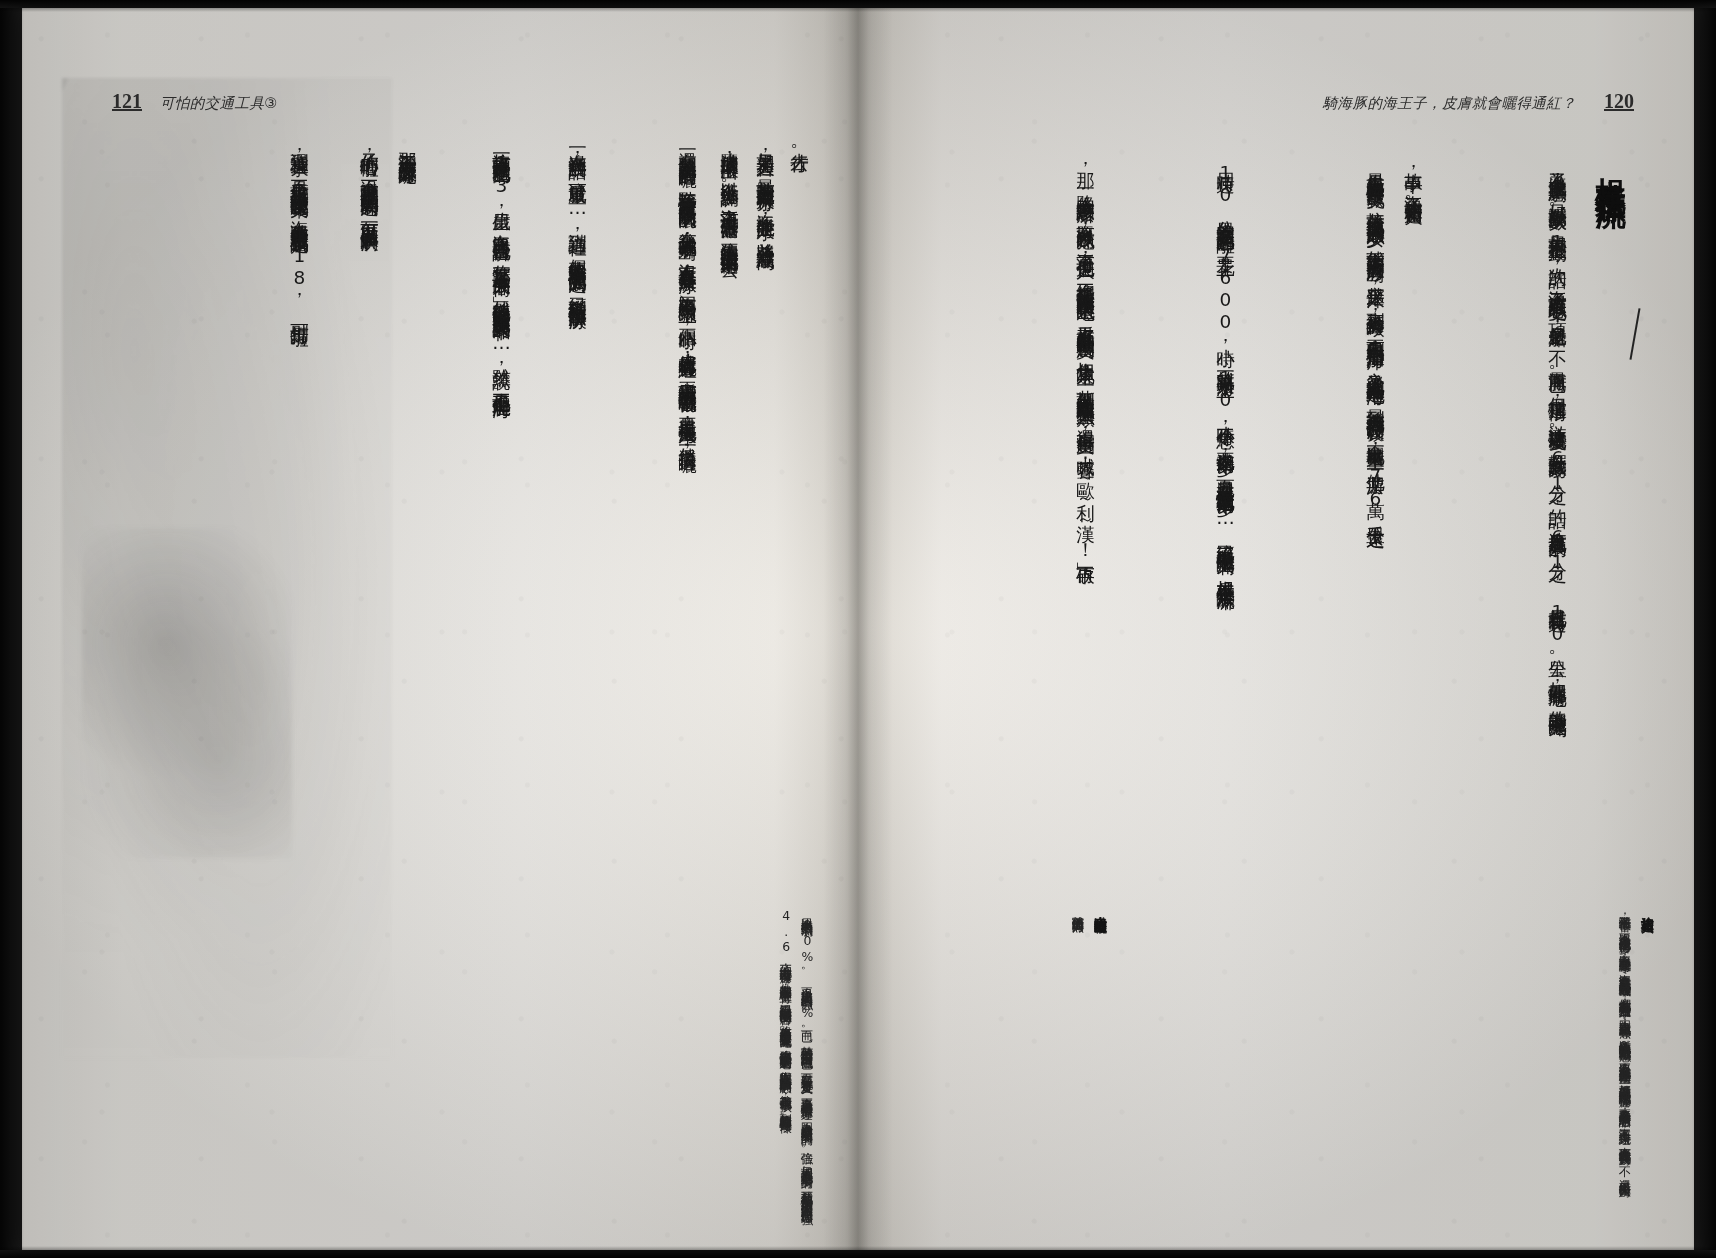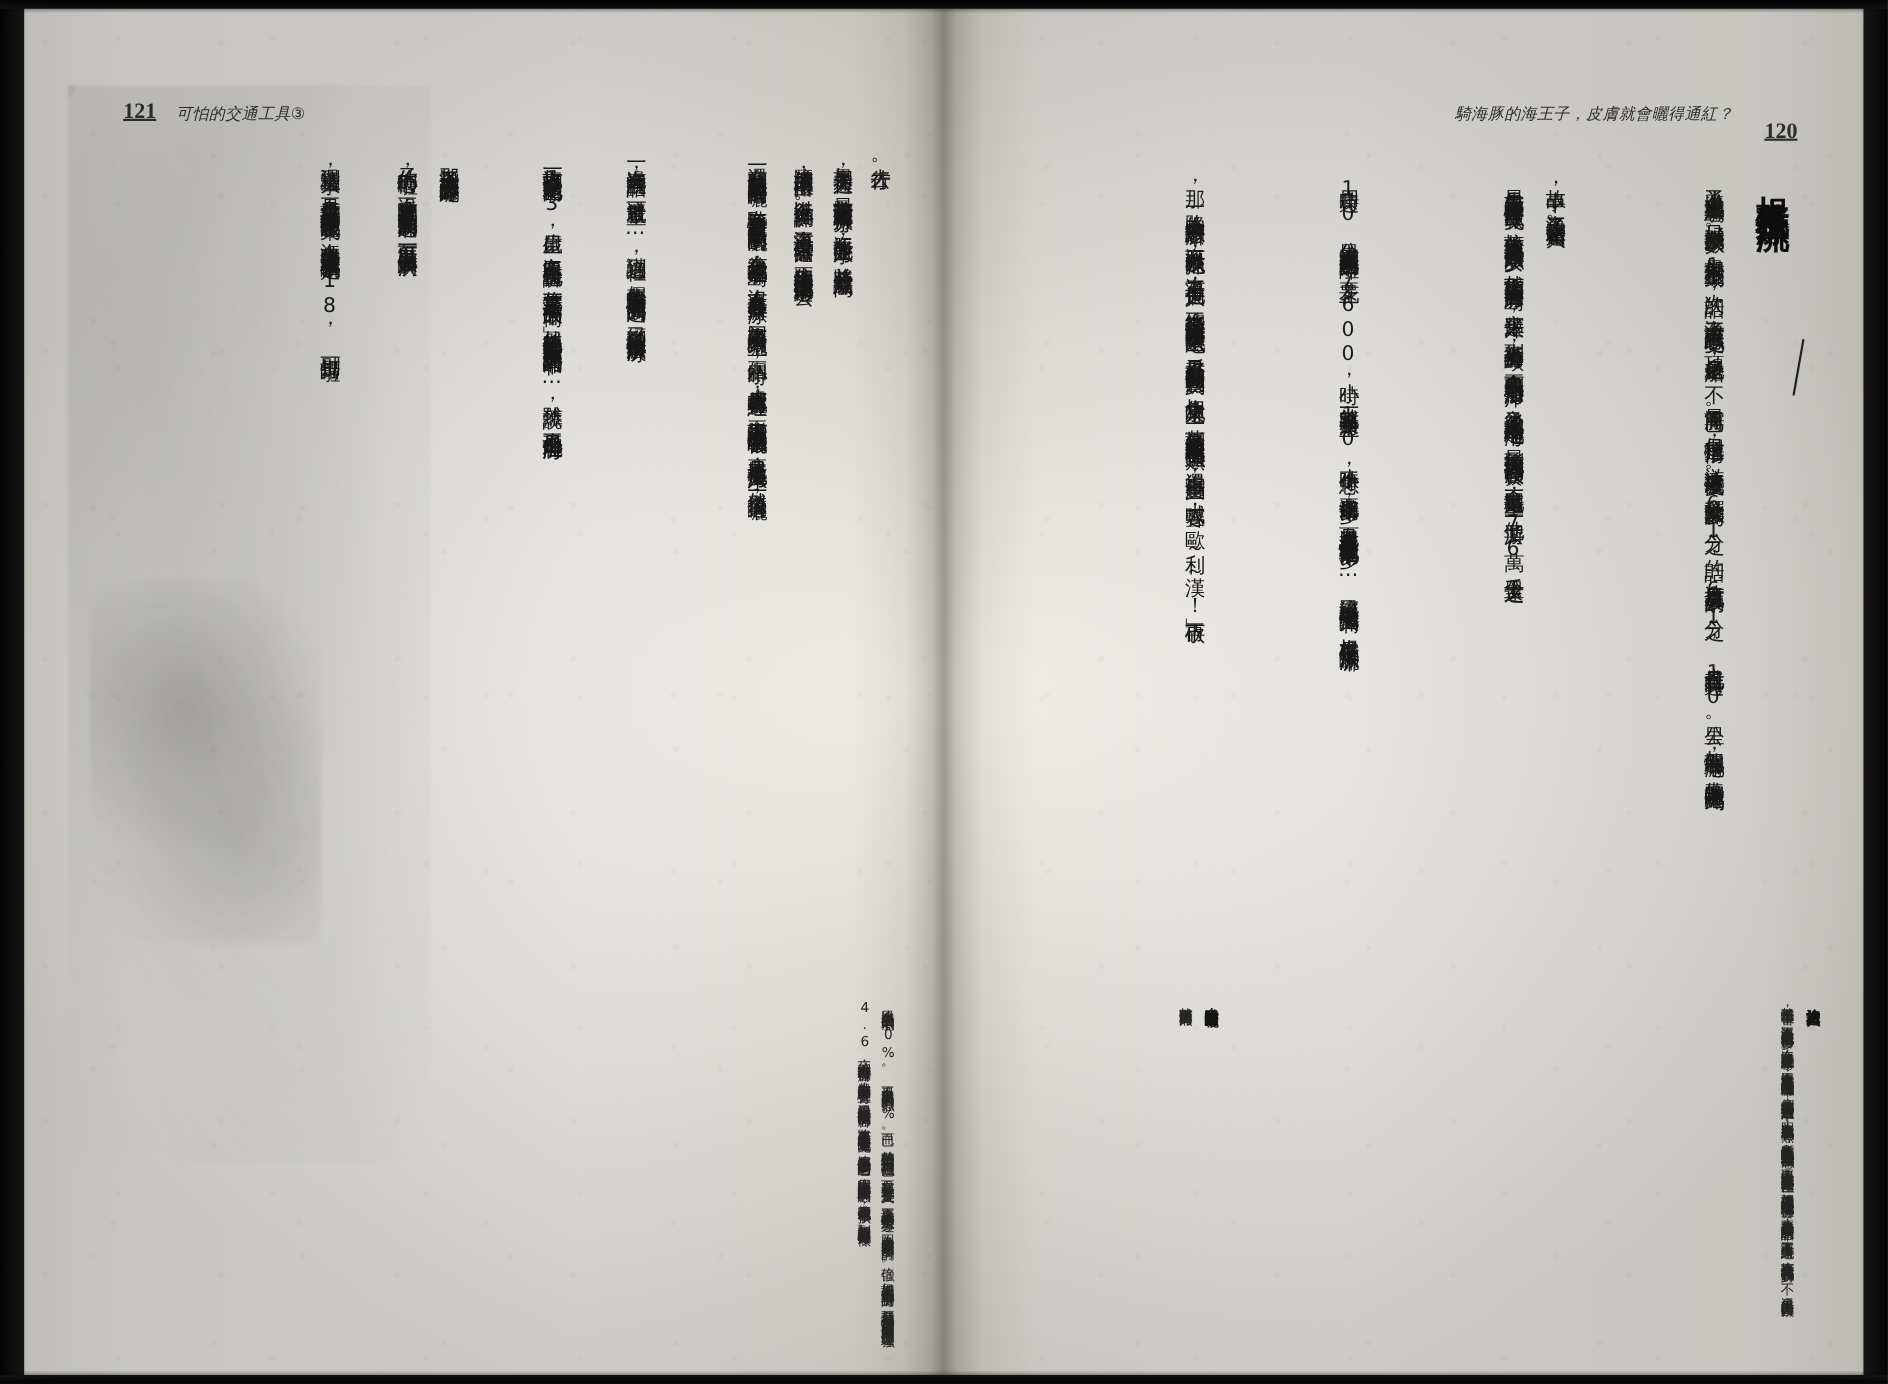--- a/index.html
+++ b/index.html
@@ -132,21 +132,21 @@
     position: absolute;
     font-family: "Liberation Serif", serif;
     font-size: 20px;
     color: #2b2b2b;
     font-weight: 600;
     text-decoration: underline;
   }
   .rh-left-folio { left: 90px; top: 82px; }
   .rh-left-text  { left: 138px; top: 86px; }
   .rh-right-text { right: 118px; top: 86px; text-align: right; }
-  .rh-right-folio{ right: 60px; top: 100px; }
+  .rh-right-folio{ right: 60px; top: 82px; }
 
   .body-block {
     position: absolute;
     writing-mode: vertical-rl;
     text-orientation: upright;
     font-size: 18.5px;
     line-height: 2.0;
     letter-spacing: 1.2px;
     color: #181818;
     text-align: justify;

